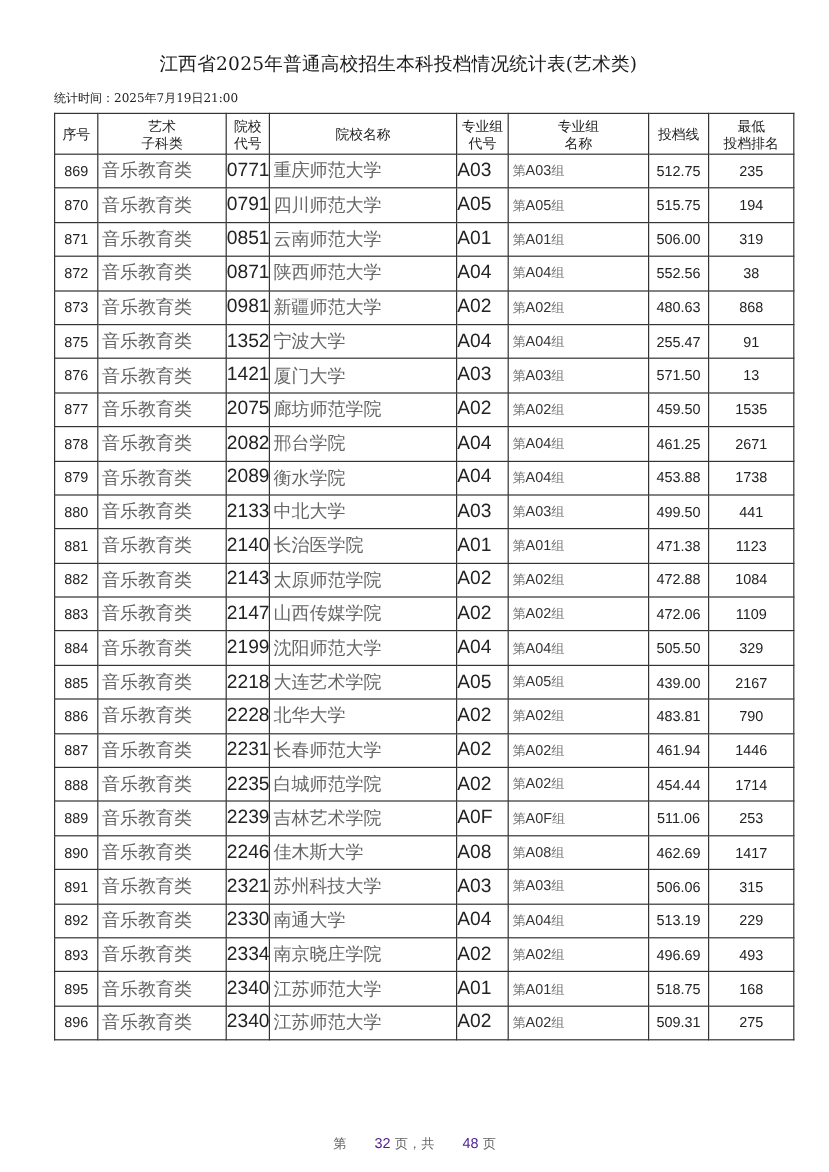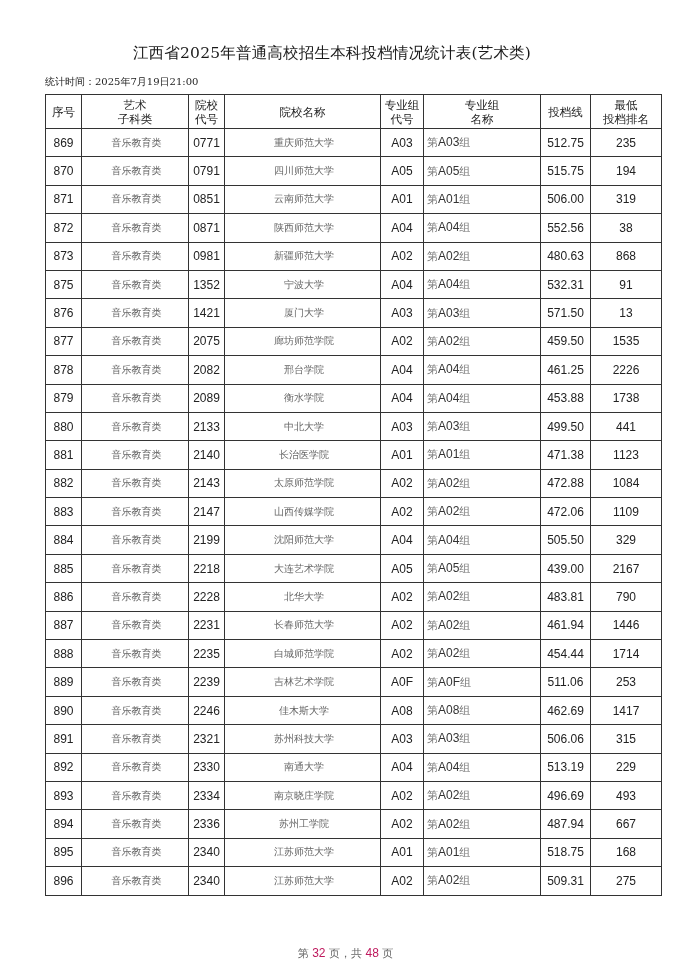--- a/index.html
+++ b/index.html
@@ -4,27 +4,27 @@
 <style>
   html, body { margin: 0; padding: 0; background: #ffffff; }
   body { width: 691px; height: 977px; position: relative; overflow: hidden; font-family: "DejaVu Sans", sans-serif; color: #222; }
   .title { position: absolute; top: 43px; left: 0; width: 664px; text-align: center; font-family: "DejaVu Serif", serif; font-size: 15.5px; color: #1a1a1a; letter-spacing: 0.2px; }
   .stat-time { position: absolute; top: 75px; left: 45px; font-family: "DejaVu Serif", serif; font-size: 10px; color: #222; }
   table { position: absolute; top: 94px; left: 45px; border-collapse: collapse; table-layout: fixed; width: 616px; }
   th, td { border: 1.3px solid #333; padding: 0; font-weight: normal; }
   th { height: 33px; font-size: 11.5px; line-height: 14px; color: #222; text-align: center; font-family: "DejaVu Sans", sans-serif; }
   td { height: 27.4px; font-size: 11px; }
   td.num { text-align: center; font-family: "Liberation Sans", sans-serif; font-size: 12px; color: #222; }
-  td.code { text-align: center; font-family: "Liberation Sans", sans-serif; font-size: 12px; color: #222; }
-  td.cn { text-align: center; padding-left: 3px; font-family: "DejaVu Serif", serif; font-size: 10px; color: #666; white-space: nowrap; overflow: hidden; }
+  td.code { text-align: left; font-family: "Liberation Sans", sans-serif; font-size: 16px; color: #222; }
+  td.cn { text-align: left; padding-left: 3px; font-family: "DejaVu Serif", serif; font-size: 15px; color: #666; white-space: nowrap; overflow: hidden; }
   td.grp { text-align: left; padding-left: 3px; font-size: 11px; color: #666; white-space: nowrap; }
   td.grp .latin { font-family: "Liberation Sans", sans-serif; font-size: 12px; color: #333; }
   td.grp .hz { font-family: "DejaVu Serif", serif; color: #777; }
   .footer { position: absolute; top: 946px; left: 0; width: 691px; text-align: center; font-size: 11px; color: #666; font-family: "DejaVu Serif", serif; }
-  .footer .n { font-family: "Liberation Sans", sans-serif; font-size: 12px; color: #be185d; }
+  .footer .n { font-family: "Liberation Sans", sans-serif; font-size: 12px; color: #4c1d95; margin-left: 20px; }
 </style>
 </head>
 <body>
 
 <div class="title">江西省2025年普通高校招生本科投档情况统计表(艺术类)</div>
 <div class="stat-time">统计时间：2025年7月19日21:00</div>
 
 <table>
   <colgroup>
     <col style="width:36px">
@@ -99,21 +99,21 @@
         <td class="num">480.63</td>
         <td class="num">868</td>
       </tr>
       <tr>
         <td class="num">875</td>
         <td class="cn">音乐教育类</td>
         <td class="code">1352</td>
         <td class="cn">宁波大学</td>
         <td class="code">A04</td>
         <td class="grp"><span class="hz">第</span><span class="latin">A04</span><span class="hz">组</span></td>
-        <td class="num">532.31</td>
+        <td class="num">255.47</td>
         <td class="num">91</td>
       </tr>
       <tr>
         <td class="num">876</td>
         <td class="cn">音乐教育类</td>
         <td class="code">1421</td>
         <td class="cn">厦门大学</td>
         <td class="code">A03</td>
         <td class="grp"><span class="hz">第</span><span class="latin">A03</span><span class="hz">组</span></td>
         <td class="num">571.50</td>
@@ -130,21 +130,21 @@
         <td class="num">1535</td>
       </tr>
       <tr>
         <td class="num">878</td>
         <td class="cn">音乐教育类</td>
         <td class="code">2082</td>
         <td class="cn">邢台学院</td>
         <td class="code">A04</td>
         <td class="grp"><span class="hz">第</span><span class="latin">A04</span><span class="hz">组</span></td>
         <td class="num">461.25</td>
-        <td class="num">2226</td>
+        <td class="num">2671</td>
       </tr>
       <tr>
         <td class="num">879</td>
         <td class="cn">音乐教育类</td>
         <td class="code">2089</td>
         <td class="cn">衡水学院</td>
         <td class="code">A04</td>
         <td class="grp"><span class="hz">第</span><span class="latin">A04</span><span class="hz">组</span></td>
         <td class="num">453.88</td>
         <td class="num">1738</td>
@@ -281,30 +281,20 @@
       </tr>
       <tr>
         <td class="num">893</td>
         <td class="cn">音乐教育类</td>
         <td class="code">2334</td>
         <td class="cn">南京晓庄学院</td>
         <td class="code">A02</td>
         <td class="grp"><span class="hz">第</span><span class="latin">A02</span><span class="hz">组</span></td>
         <td class="num">496.69</td>
         <td class="num">493</td>
-      </tr>
-      <tr>
-        <td class="num">894</td>
-        <td class="cn">音乐教育类</td>
-        <td class="code">2336</td>
-        <td class="cn">苏州工学院</td>
-        <td class="code">A02</td>
-        <td class="grp"><span class="hz">第</span><span class="latin">A02</span><span class="hz">组</span></td>
-        <td class="num">487.94</td>
-        <td class="num">667</td>
       </tr>
       <tr>
         <td class="num">895</td>
         <td class="cn">音乐教育类</td>
         <td class="code">2340</td>
         <td class="cn">江苏师范大学</td>
         <td class="code">A01</td>
         <td class="grp"><span class="hz">第</span><span class="latin">A01</span><span class="hz">组</span></td>
         <td class="num">518.75</td>
         <td class="num">168</td>

